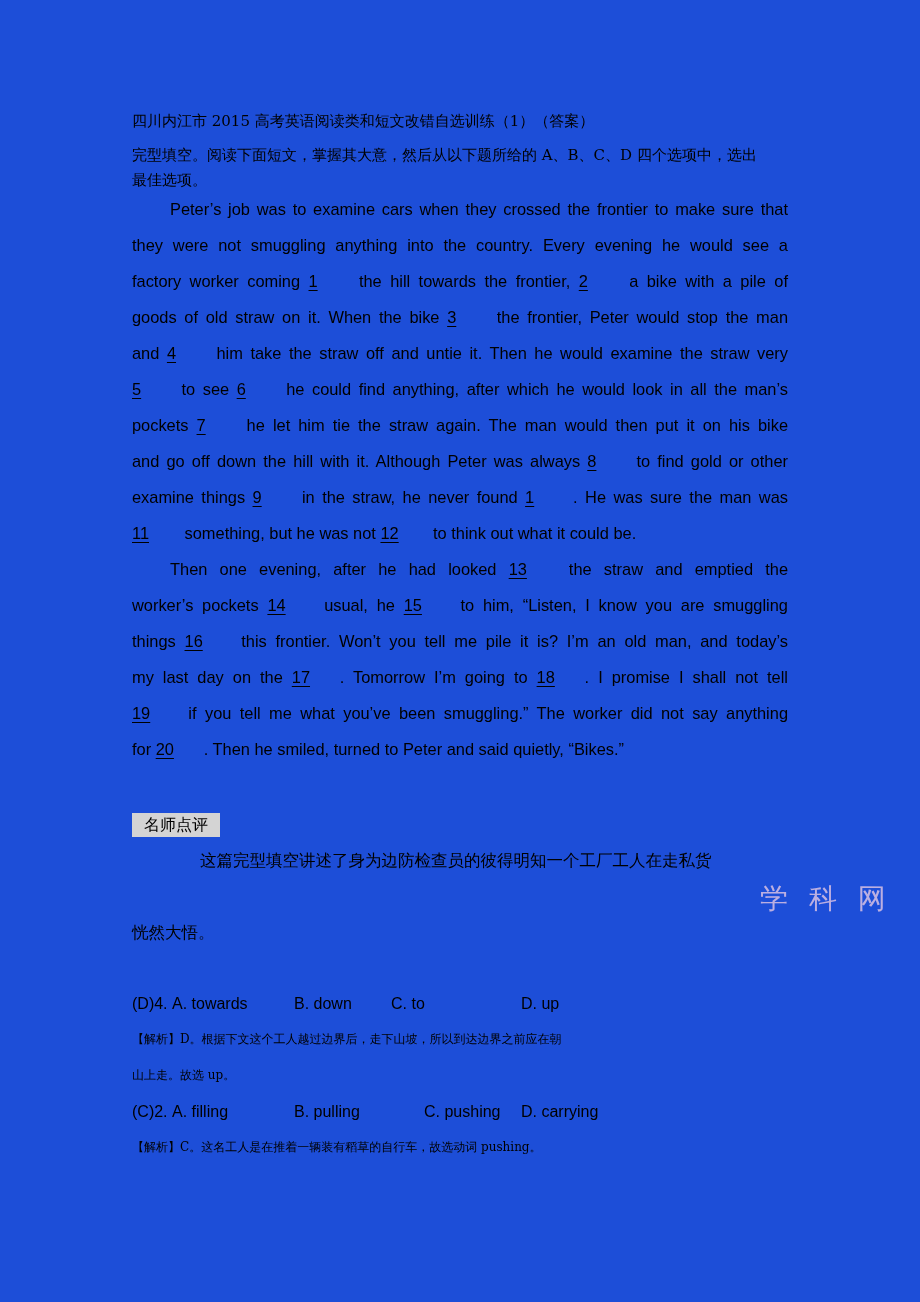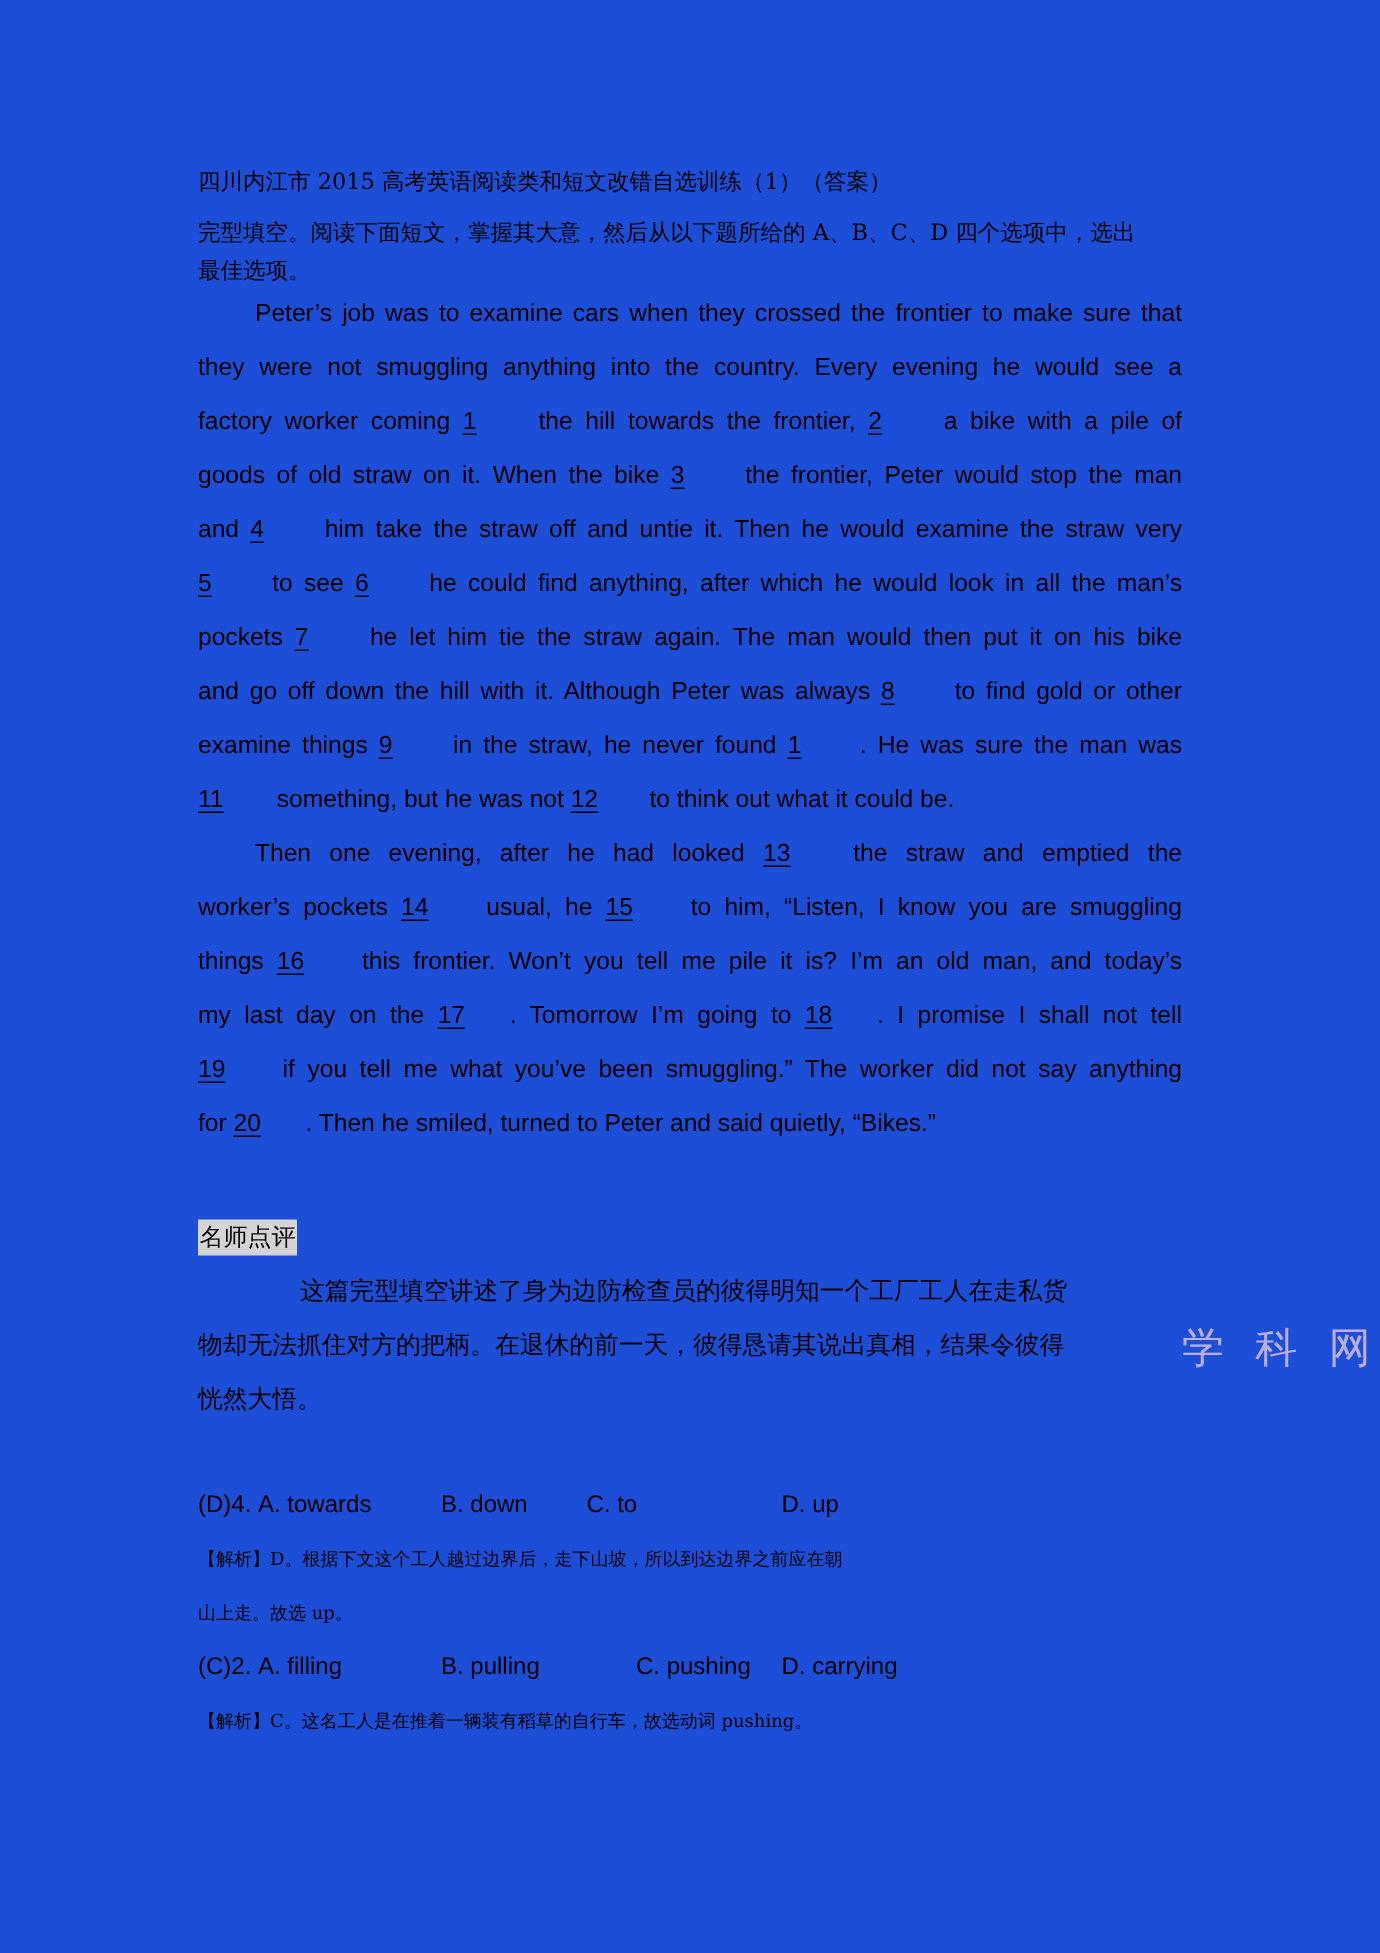--- a/index.html
+++ b/index.html
@@ -10,23 +10,23 @@
   .line { position: absolute; left: 132px; white-space: nowrap; font-size: 16px; }
   .title { top: 112px; font-size: 15px; }
   .intro1 { top: 146px; font-size: 15px; }
   .intro2 { top: 171px; font-size: 15px; }
   .para { position: absolute; left: 132px; width: 656px; font-size: 16.4px; font-family: "Liberation Sans", "DejaVu Sans", sans-serif; }
   .pline { position: absolute; left: 0; width: 656px; height: 24px; text-align: justify; text-align-last: justify; white-space: nowrap; }
   .pline.last { text-align-last: left; }
   .pline.indent { padding-left: 38px; width: 618px; }
   .blank { display: inline-block; text-align: center; text-decoration: underline; text-underline-offset: 3px; min-width: 42px; }
   .blank.w2 { min-width: 48px; }
-  .badge { position: absolute; left: 132px; top: 813px; background: #d4d4d4; padding: 0 1px; font-size: 16px; line-height: 24px; }
+  .badge { position: absolute; left: 132px; top: 813px; background: #d4d4d4; padding: 0 12px; font-size: 16px; line-height: 24px; }
   .review { position: absolute; left: 132px; font-size: 16.5px; white-space: nowrap; }
-  .watermark { position: absolute; left: 760px; top: 880px; font-size: 28px; color: #ffd8e6; letter-spacing: 6px; opacity: 0.7; margin-left: 28px; }
+  .watermark { position: absolute; left: 760px; top: 880px; font-size: 28px; color: #ffd8e6; letter-spacing: 6px; opacity: 0.7; }
   .opts { position: absolute; left: 132px; font-size: 16px; white-space: nowrap; }
   .opts span { position: absolute; top: 0; }
   .analysis { position: absolute; left: 132px; font-size: 12px; white-space: nowrap; }
 </style>
 </head>
 <body>
 
 <div class="page">
 
   <div class="line serif title">四川内江市 2015 高考英语阅读类和短文改错自选训练（1）（答案）</div>
@@ -80,21 +80,20 @@
       <span class="blank w2">19</span><span> if you tell me what you’ve been smuggling.” The worker did not say anything</span>
     </div>
     <div class="pline last" style="top:540px">
       <span>for </span><span class="blank w2">20</span><span>. Then he smiled, turned to Peter and said quietly, “Bikes.”</span>
     </div>
   </div>
 
   <div class="badge serif">名师点评</div>
 
   <div class="review serif" style="top:850px; left:200px;">这篇完型填空讲述了身为边防检查员的彼得明知一个工厂工人在走私货</div>
-  <div class="review serif" style="top:886px;">物却无法抓住对方的把柄。在退休的前一天，彼得恳请其说出真相，结果令彼得</div>
   <div class="review serif" style="top:922px;">恍然大悟。</div>
   <div class="watermark serif">学 科 网</div>
 
   <div class="opts sans" style="top:995px; height:22px; width:660px;">
     <span style="left:0">(D)4.</span>
     <span style="left:40px">A. towards</span>
     <span style="left:162px">B. down</span>
     <span style="left:259px">C. to</span>
     <span style="left:389px">D. up</span>
   </div>

